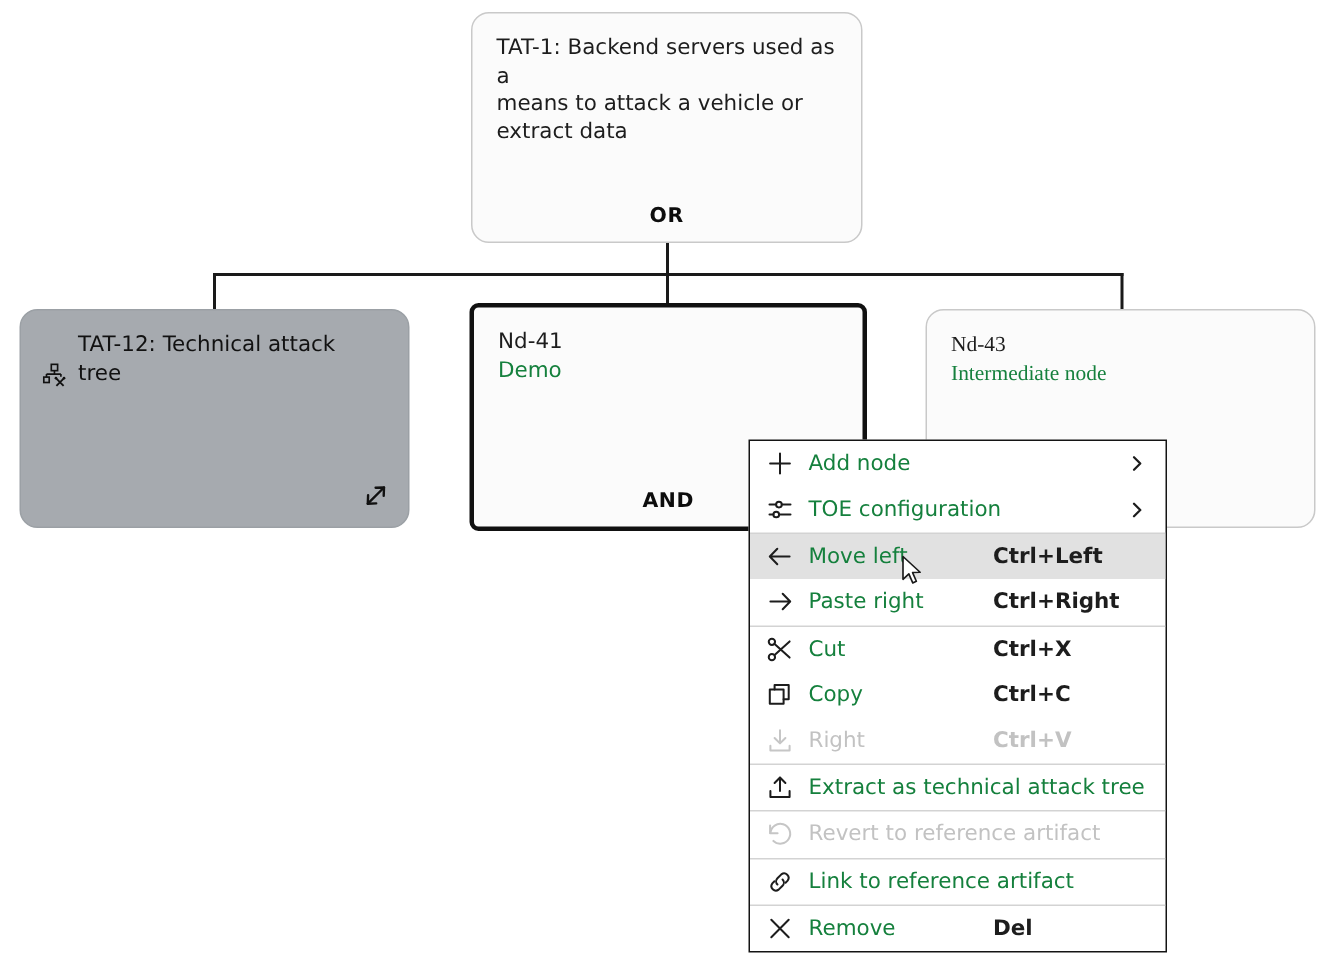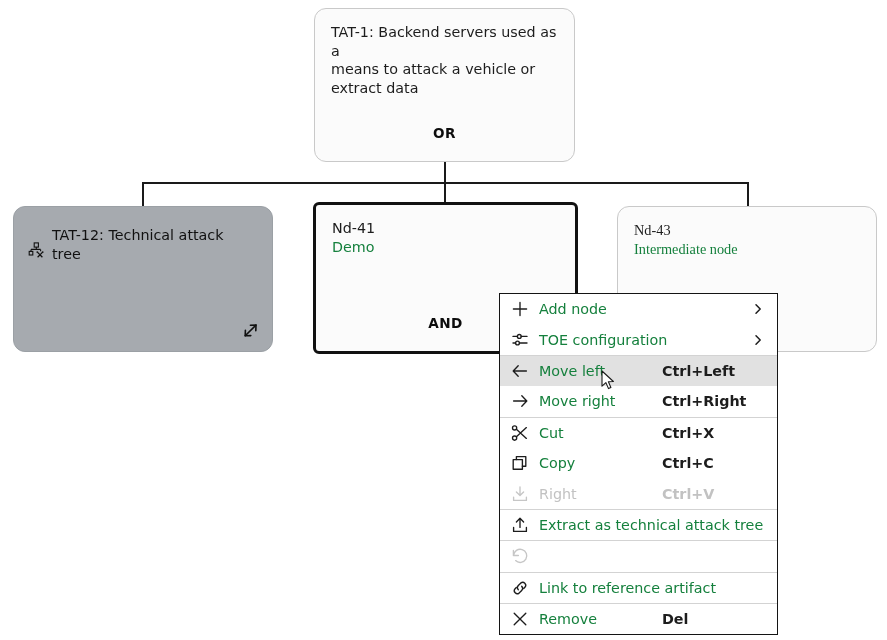--- a/index.html
+++ b/index.html
@@ -44,21 +44,21 @@
     color: #1d1d1d;
     white-space: pre-line;
   }
   .node-sub {
     font-size: 14.3px;
     line-height: 18.5px;
     color: #15803d;
   }
   .node-op {
     position: absolute;
-    bottom: 20px;
+    bottom: 9px;
     left: 0;
     right: 0;
     text-align: center;
     font-size: 13.6px;
     font-weight: bold;
     color: #0d0d0d;
     letter-spacing: .4px;
   }
 
   
@@ -95,21 +95,21 @@
     top: 206px;
     width: 260px;
     height: 146px;
     background: #a6aaaf;
     border: 1px solid #9ba0a5;
     padding: 14px 16px 10px 14px;
   }
   #node-left .node-title {
     color: #111111;
     display: flex;
-    align-items: flex-end;
+    align-items: flex-start;
     gap: 7px;
   }
   .expand-corner {
     position: absolute;
     right: 12px;
     bottom: 10px;
     width: 20px;
     height: 20px;
   }
 
@@ -287,21 +287,21 @@
           <span class="mi-label">Move left</span>
           <span class="mi-spacer"></span>
           <span class="mi-shortcut">Ctrl+Left</span>
         </div>
         <div class="menu-item">
           <span class="mi-icon">
             <svg width="18" height="18" viewBox="0 0 18 18" fill="none" stroke="#1d1d1d" stroke-width="1.35" stroke-linecap="round" stroke-linejoin="round">
               <path d="M2.6 9 H15.4 M10.8 3.8 L15.8 9 L10.8 14.2"></path>
             </svg>
           </span>
-          <span class="mi-label">Move right</span>
+          <span class="mi-label">Paste right</span>
           <span class="mi-spacer"></span>
           <span class="mi-shortcut">Ctrl+Right</span>
         </div>
       </div>
       <div class="menu-group">
         <div class="menu-item">
           <span class="mi-icon">
             <svg width="18" height="18" viewBox="0 0 18 18" fill="none" stroke="#1d1d1d" stroke-width="1.35" stroke-linecap="round" stroke-linejoin="round">
               <circle cx="3.6" cy="3.9" r="2.1"></circle>
               <circle cx="3.6" cy="14.1" r="2.1"></circle>
@@ -349,20 +349,21 @@
         </div>
       </div>
       <div class="menu-group">
         <div class="menu-item disabled">
           <span class="mi-icon">
             <svg width="18" height="18" viewBox="0 0 18 18" fill="none" stroke="#1d1d1d" stroke-width="1.35" stroke-linecap="round" stroke-linejoin="round">
               <path d="M2.6 8.4 A6.6 6.6 0 1 1 4.6 13.6"></path>
               <path d="M2.4 3.4 V8.5 H7.4"></path>
             </svg>
           </span>
+          <span class="mi-label">Revert to reference artifact</span>
           <span class="mi-spacer"></span>
           <span class="mi-shortcut"></span>
         </div>
       </div>
       <div class="menu-group">
         <div class="menu-item">
           <span class="mi-icon">
             <svg width="18" height="18" viewBox="0 0 18 18" fill="none" stroke="#1d1d1d" stroke-width="1.35" stroke-linecap="round" stroke-linejoin="round">
               <path d="M7.3 10.7 A3 3 0 0 1 7.3 6.5 L9.9 3.9 A3 3 0 0 1 14.1 8.1 L12.7 9.5"></path>
               <path d="M10.7 7.3 A3 3 0 0 1 10.7 11.5 L8.1 14.1 A3 3 0 0 1 3.9 9.9 L5.3 8.5"></path>

